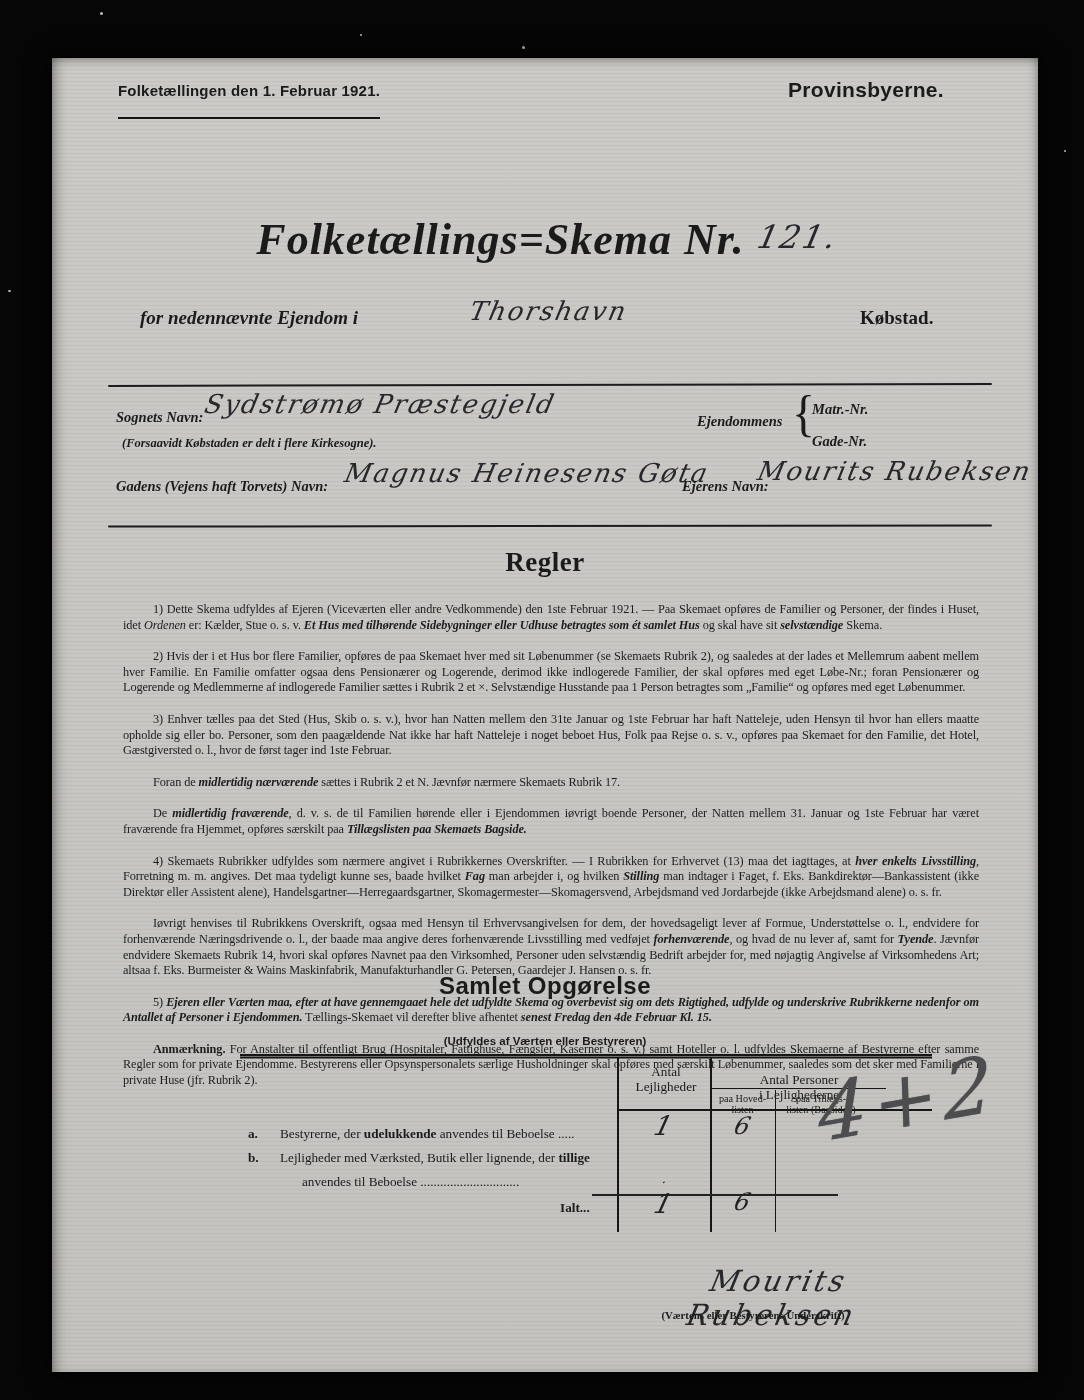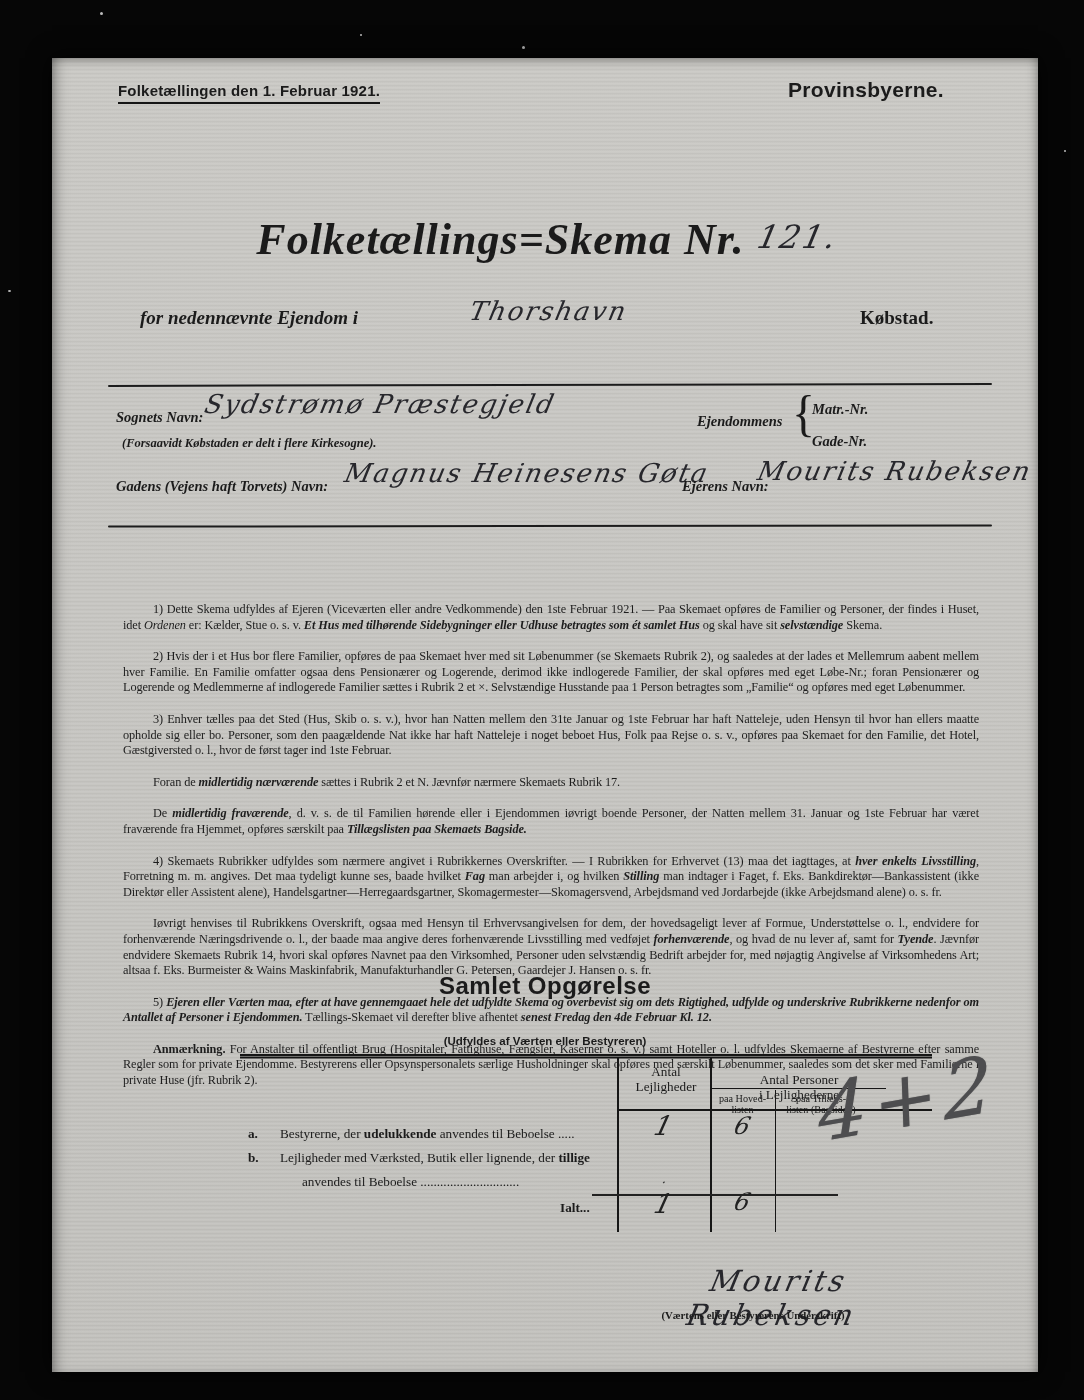--- a/index.html
+++ b/index.html
@@ -13,21 +13,21 @@
     box-shadow: inset 10px 0 16px -10px rgba(0,0,0,.55), inset -8px 0 12px -8px rgba(0,0,0,.4),
                 inset 0 8px 12px -8px rgba(0,0,0,.4), 0 0 22px rgba(0,0,0,.9);
     color:#1b1b1b;
   }
   .abs{position:absolute;}
   .sans{font-family:"Liberation Sans",sans-serif;}
   .hw{font-family:"DejaVu Serif",serif;font-style:italic;color:#27272c;letter-spacing:2px;transform:skewX(-12deg);transform-origin:left bottom;}
   .pencil{color:#4d4d4f;}
   .b{font-weight:700;} .i{font-style:italic;} .bi{font-style:italic;font-weight:700;}
 
-  .hdr-left{left:66px;top:24px;font-size:15px;font-weight:700;border-bottom:2.5px solid #141414;padding-bottom:3px;letter-spacing:.2px;}
+  .hdr-left{left:66px;top:24px;font-size:15px;font-weight:700;border-bottom:2.5px solid #141414;padding-bottom:18px;letter-spacing:.2px;}
   .hdr-right{left:736px;top:20px;font-size:21px;font-weight:700;letter-spacing:.3px;}
 
   .title-row{left:0;top:156px;width:986px;text-align:center;white-space:nowrap;}
   .title-main{font-size:44px;font-weight:700;font-style:italic;letter-spacing:1px;}
   .title-num{display:inline-block;font-size:32px;margin-left:10px;position:relative;top:-6px;}
 
   .sub-left{left:88px;top:249px;font-size:19px;font-weight:700;font-style:italic;}
   .sub-hw{left:415px;top:238px;font-size:26px;}
   .sub-right{left:808px;top:249px;font-size:19px;font-weight:700;}
 
@@ -122,30 +122,31 @@
     <div class="abs flabel f-matr">Matr.-Nr.</div>
     <div class="abs flabel f-gadenr">Gade-Nr.</div>
 
     <div class="abs flabel f-gaden">Gadens (Vejens haft Torvets) Navn:</div>
     <div class="abs f-gaden-hw hw">Magnus Heinesens Gøta</div>
     <div class="abs flabel f-ejer">Ejerens Navn:</div>
     <div class="abs f-ejer-hw hw">Mourits Rubeksen</div>
 
     <div class="abs rule rule2"></div>
 
+    <div class="abs regler-h">Regler</div>
 
     <div class="abs rules">
       <p><span>1)  Dette Skema udfyldes af Ejeren (Viceværten eller andre Vedkommende) den 1ste Februar 1921. — Paa Skemaet opføres de Familier og Personer, der findes i Huset, idet </span><span class="i">Ordenen</span><span> er: Kælder, Stue o. s. v.  </span><span class="bi">Et Hus med tilhørende Sidebygninger eller Udhuse betragtes som ét samlet Hus</span><span> og skal have sit </span><span class="bi">selvstændige</span><span> Skema.</span></p>
       <p><span>2)  Hvis der i et Hus bor flere Familier, opføres de paa Skemaet hver med sit Løbenummer (se Skemaets Rubrik 2), og saaledes at der lades et Mellemrum aabent mellem hver Familie.  En Familie omfatter ogsaa dens Pensionærer og Logerende, derimod ikke indlogerede Familier, der skal opføres med eget Løbe-Nr.; foran Pensionærer og Logerende og Medlemmerne af indlogerede Familier sættes i Rubrik 2 et ×.  Selvstændige Husstande paa 1 Person betragtes som „Familie“ og opføres med eget Løbenummer.</span></p>
       <p><span>3)  Enhver tælles paa det Sted (Hus, Skib o. s. v.), hvor han Natten mellem den 31te Januar og 1ste Februar har haft Natteleje, uden Hensyn til hvor han ellers maatte opholde sig eller bo.  Personer, som den paagældende Nat ikke har haft Natteleje i noget beboet Hus, Folk paa Rejse o. s. v., opføres paa Skemaet for den Familie, det Hotel, Gæstgiversted o. l., hvor de først tager ind 1ste Februar.</span></p>
       <p><span>Foran de </span><span class="bi">midlertidig nærværende</span><span> sættes i Rubrik 2 et N.  Jævnfør nærmere Skemaets Rubrik 17.</span></p>
       <p><span>De </span><span class="bi">midlertidig fraværende</span><span>, d. v. s. de til Familien hørende eller i Ejendommen iøvrigt boende Personer, der Natten mellem 31. Januar og 1ste Februar har været fraværende fra Hjemmet, opføres særskilt paa </span><span class="bi">Tillægslisten paa Skemaets Bagside.</span></p>
       <p><span>4)  Skemaets Rubrikker udfyldes som nærmere angivet i Rubrikkernes Overskrifter. — I Rubrikken for Erhvervet (13) maa det iagttages, at </span><span class="bi">hver enkelts Livsstilling</span><span>, Forretning m. m. angives.  Det maa tydeligt kunne ses, baade hvilket </span><span class="bi">Fag</span><span> man arbejder i, og hvilken </span><span class="bi">Stilling</span><span> man indtager i Faget, f. Eks. Bankdirektør—Bankassistent (ikke Direktør eller Assistent alene), Handelsgartner—Herregaardsgartner, Skomagermester—Skomagersvend, Arbejdsmand ved Jordarbejde (ikke Arbejdsmand alene) o. s. fr.</span></p>
       <p><span>Iøvrigt henvises til Rubrikkens Overskrift, ogsaa med Hensyn til Erhvervsangivelsen for dem, der hovedsageligt lever af Formue, Understøttelse o. l., endvidere for forhenværende Næringsdrivende o. l., der baade maa angive deres forhenværende Livsstilling med vedføjet </span><span class="bi">forhenværende</span><span>, og hvad de nu lever af, samt for </span><span class="bi">Tyende</span><span>.  Jævnfør endvidere Skemaets Rubrik 14, hvori skal opføres Navnet paa den Virksomhed, Personer uden selvstændig Bedrift arbejder for, med nøjagtig Angivelse af Virksomhedens Art; altsaa f. Eks. Burmeister &amp; Wains Maskinfabrik, Manufakturhandler G. Petersen, Gaardejer J. Hansen o. s. fr.</span></p>
-      <p class="gap"><span>5)  </span><span class="bi">Ejeren eller Værten maa, efter at have gennemgaaet hele det udfyldte Skema og overbevist sig om dets Rigtighed, udfylde og underskrive Rubrikkerne nedenfor om Antallet af Personer i Ejendommen.</span><span>  Tællings-Skemaet vil derefter blive afhentet </span><span class="bi">senest Fredag den 4de Februar Kl. 12.</span></p>
+      <p class="gap"><span>5)  </span><span class="bi">Ejeren eller Værten maa, efter at have gennemgaaet hele det udfyldte Skema og overbevist sig om dets Rigtighed, udfylde og underskrive Rubrikkerne nedenfor om Antallet af Personer i Ejendommen.</span><span>  Tællings-Skemaet vil derefter blive afhentet </span><span class="bi">senest Fredag den 4de Februar Kl. 15.</span></p>
       <p class="gap"><span class="b">Anmærkning.</span><span>  For Anstalter til offentligt Brug (Hospitaler, Fattighuse, Fængsler, Kaserner o. s. v.) samt Hoteller o. l. udfyldes Skemaerne af Bestyrerne efter samme Regler som for private Ejendomme.  Bestyrerens eller Opsynspersonalets særlige Husholdninger skal opføres med særskilt Løbenummer, saaledes som det sker med Familierne i private Huse (jfr. Rubrik 2).</span></p>
     </div>
 
     <div class="abs sam-title sans">Samlet Opgørelse</div>
     <div class="abs sam-note sans">(Udfyldes af Værten eller Bestyreren)</div>
 
     <div class="abs tbl">
       <div class="ln dbl"></div>
       <div class="ln v1"></div>
       <div class="ln v2"></div>

